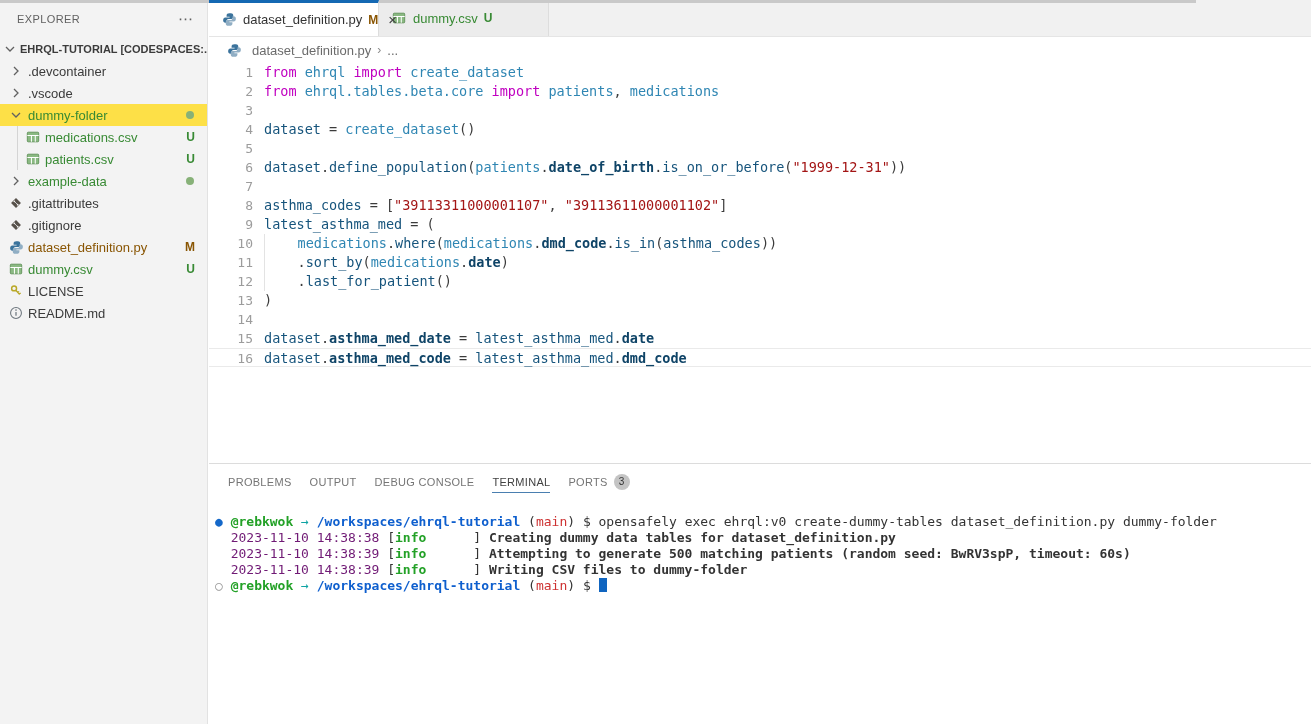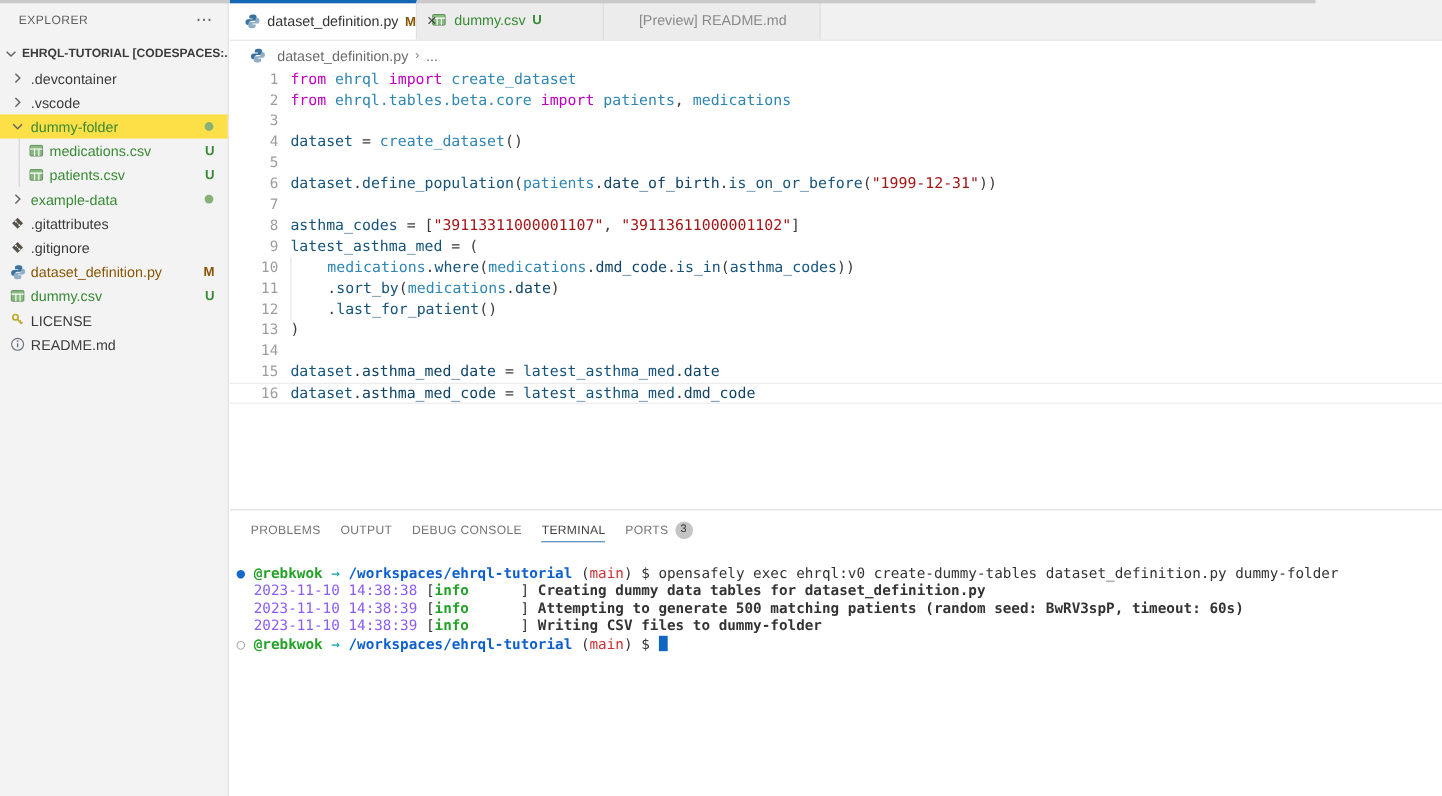--- a/index.html
+++ b/index.html
@@ -36,41 +36,41 @@
   .tab.w0{width:170px}.tab.w1{width:170px}.tab.w2{width:197px;justify-content:center}
   .tab-close{margin-left:4px;color:#424242;font-size:15px}
   .breadcrumb{height:26px;display:flex;align-items:center;padding-left:17px;font-size:13px;color:#6b6b6b;gap:6px}
   .crumb-sep{color:#8a8a8a;font-size:12px}
 
   .code-area{position:relative;font-family:"DejaVu Sans Mono",monospace;font-size:13.5px;line-height:19px}
   .code-line{display:flex;white-space:pre;height:19px;box-sizing:border-box}
   .code-line.current{border-top:1px solid #eaeaea;border-bottom:1px solid #eaeaea}
   .gutter{width:44px;text-align:right;color:#9c9c9c;flex:none;font-size:13px}
   .code-text{margin-left:11px}
-  .c-k{color:#c000c0}.c-t{color:#2f86b3}.c-v{color:#16547c}.c-a{color:#0f4467;font-weight:400}
+  .c-k{color:#c000c0}.c-t{color:#2f86b3}.c-v{color:#16547c}.c-a{color:#0f4467;font-weight:700}
   .c-p{color:#3b3b3b}.c-s{color:#a31515}
   .c-i{display:inline-block;width:4ch;height:19px;border-left:1px solid #e3e3e3;vertical-align:top}
 
   
   .panel{position:absolute;left:209px;top:463px;right:0;bottom:0;background:#fff;border-top:1px solid #dcdcdc;box-sizing:border-box}
   .panel-tabs{height:35px;display:flex;align-items:center;padding-left:19px;gap:18px}
   .ptab{font-size:11px;color:#757575;letter-spacing:.3px;cursor:pointer;height:100%;display:flex;align-items:center;position:relative;gap:6px}
   .ptab.active{color:#424242}
   .ptab.active::after{content:"";position:absolute;left:0;right:0;bottom:6px;border-bottom:1px solid #4a7fb0}
   .ptab-badge{width:16px;height:16px;border-radius:50%;background:#c4c4c4;color:#333;font-size:10px;display:flex;align-items:center;justify-content:center;font-weight:400}
 
   .terminal{font-family:"DejaVu Sans Mono",monospace;font-size:13px;line-height:16px;padding:15px 0 0 6px;cursor:text}
   .term-line{white-space:pre}
   .t-dot{color:#1468c9}.t-odot{color:#9a9a9a}
   .t-g{color:#23a127;font-weight:700}
   .t-c{color:#0ea3a3}
   .t-b{color:#0e5fce;font-weight:700}
   .t-r{color:#cd3131;font-weight:400}
   .t-d{color:#333}
-  .t-gr{color:#8b5cf6}
+  .t-gr{color:#701a75}
   .t-m{color:#333;font-weight:700}
   .t-cursor{display:inline-block;width:8px;height:14px;background:#1065c0;vertical-align:-2px}
 </style>
 </head>
 <body>
 
 <div class="top-strip"></div>
 
 <div class="sidebar">
   <div class="sb-header">
@@ -219,23 +219,20 @@
       </div>
       <div class="tab w1">
         <span class="tree-icon" style="margin: 0px;">
           <svg width="14" height="14" viewBox="0 0 16 16">
             <rect x="1.5" y="2.5" width="13" height="11" rx="1" fill="#8ab982" stroke="#5e8f56"></rect>
             <path d="M1.5 6.2h13M6.2 6.2v7.3M10.6 6.2v7.3" stroke="#fff" stroke-width="1.2" fill="none"></path>
           </svg>
         </span>
         <span class="lbl-green">dummy.csv</span>
         <span class="tree-badge badge-green" style="margin: 0px;">U</span>
-      </div>
-      <div class="tab w2">
-        <span style="color: rgb(138, 138, 138);">[Preview] README.md</span>
       </div>
     </div>
   <div class="breadcrumb">
     <span class="tree-icon" id="crumb-icon">
         <svg width="15" height="15" viewBox="0 0 16 16">
           <path d="M7.9 1.3c-2 0-3 .9-3 2.2v1.6h3.2v.8H3.6C2 5.9 1.2 7.2 1.2 8.8c0 1.5.8 2.7 2.4 2.7h1.2V9.7c0-1.3 1-2.3 2.3-2.3h3c1 0 1.9-.9 1.9-2V3.5c0-1.3-1.1-2.2-2.4-2.2z" fill="#3b739c"></path>
           <path d="M8.1 14.7c2 0 3-.9 3-2.2v-1.6H7.9v-.8h4.5c1.6 0 2.4-1.3 2.4-2.9 0-1.5-.8-2.7-2.4-2.7h-1.2v1.8c0 1.3-1 2.3-2.3 2.3h-3c-1 0-1.9.9-1.9 2v1.9c0 1.3 1.1 2.2 2.4 2.2z" fill="#90aec4"></path>
         </svg>
       </span>
     <span>dataset_definition.py</span>

